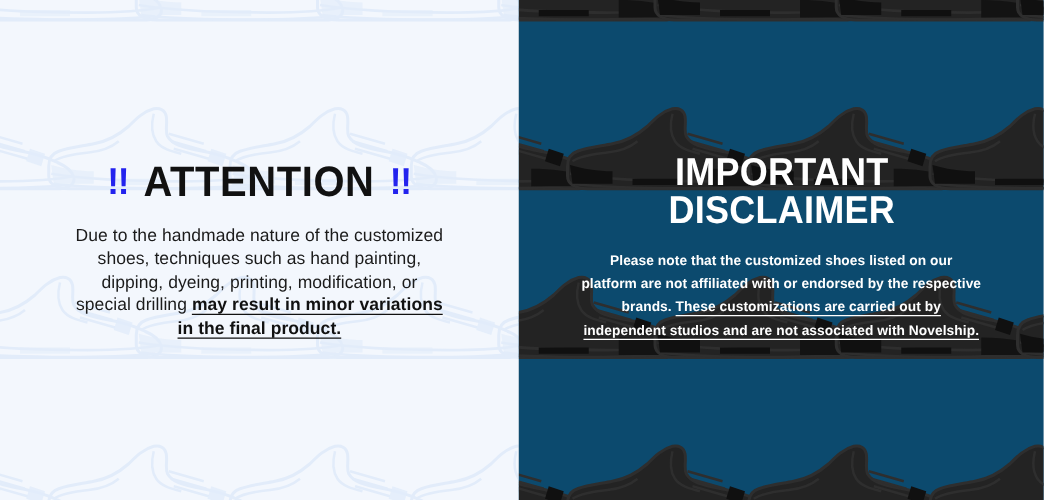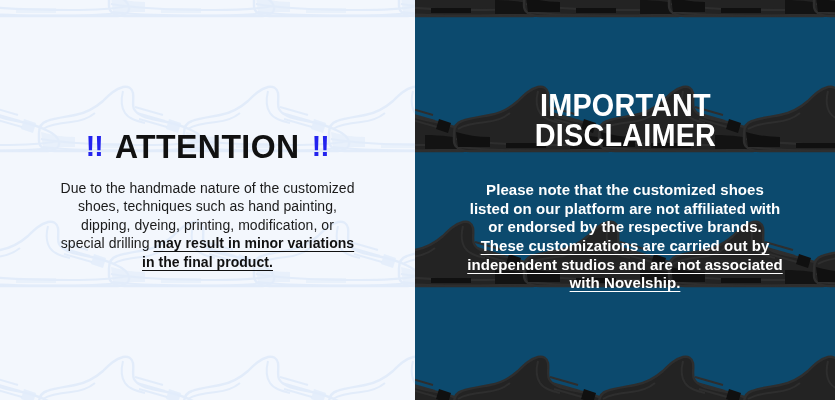--- a/index.html
+++ b/index.html
@@ -101,23 +101,23 @@
   .body-light {
     margin: 0;
     width: 300px;
     font-size: 14px;
     line-height: 18.6px;
     color: #1b1b1b;
     font-weight: 400;
     letter-spacing: 0.05px;
   }
   .body-dark {
-    margin: 16px;
+    margin: 3px;
     width: 320px;
-    font-size: 15px;
+    font-size: 11px;
     line-height: 18.6px;
     color: #ffffff;
     font-weight: 600;
     letter-spacing: 0.05px;
   }
   .emph {
     font-weight: 700;
     text-decoration: underline;
     text-underline-offset: 2.5px;
   }

